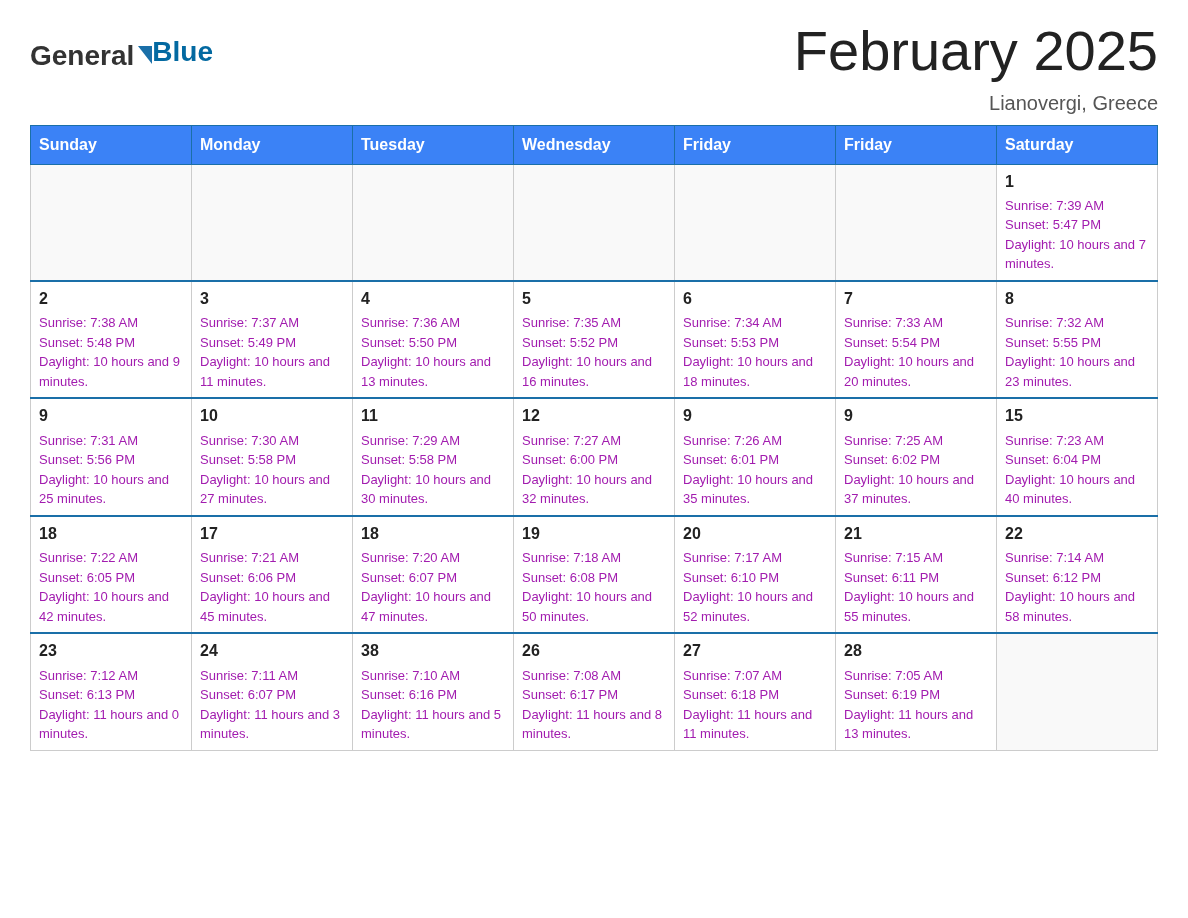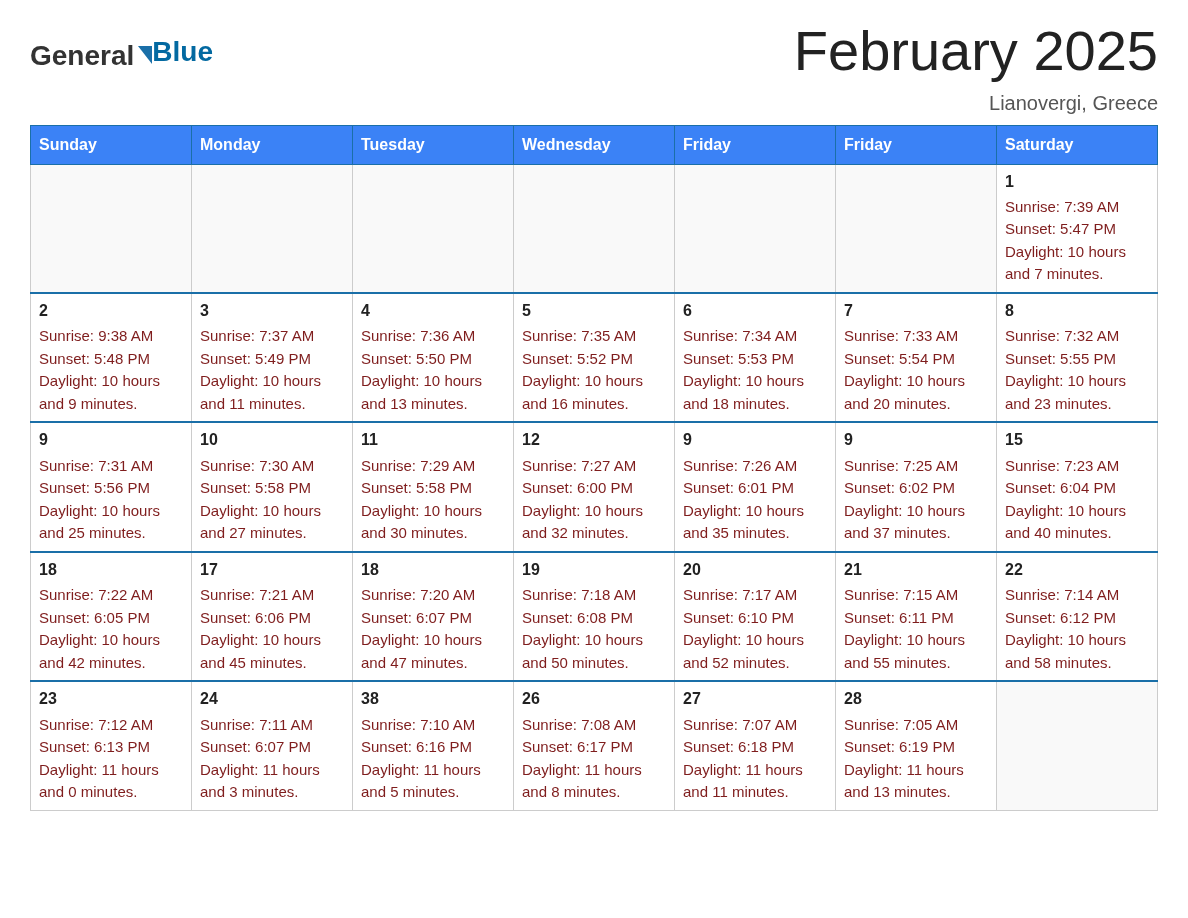--- a/index.html
+++ b/index.html
@@ -87,22 +87,22 @@
       background: #f9f9f9;
     }
     .day-num {
       font-size: 16px;
       font-weight: bold;
       color: #222;
       display: block;
       margin-bottom: 3px;
     }
     .day-info {
-      font-size: 15px;
-      color: #7f1d1d;
+      font-size: 13px;
+      color: #a21caf;
       line-height: 1.5;
     }
     .row-divider td {
       border-top: 2px solid #1a6fa8;
     }
   </style>
 </head>
 <body>
 
 <div class="header">
@@ -142,21 +142,21 @@
           <span class="day-num">1</span>
           <div class="day-info">Sunrise: 7:39 AM
 Sunset: 5:47 PM
 Daylight: 10 hours
 and 7 minutes.</div>
         </td>
       </tr>
       <tr class="row-divider">
         <td>
           <span class="day-num">2</span>
-          <div class="day-info">Sunrise: 9:38 AM
+          <div class="day-info">Sunrise: 7:38 AM
 Sunset: 5:48 PM
 Daylight: 10 hours
 and 9 minutes.</div>
         </td>
         <td>
           <span class="day-num">3</span>
           <div class="day-info">Sunrise: 7:37 AM
 Sunset: 5:49 PM
 Daylight: 10 hours
 and 11 minutes.</div>

